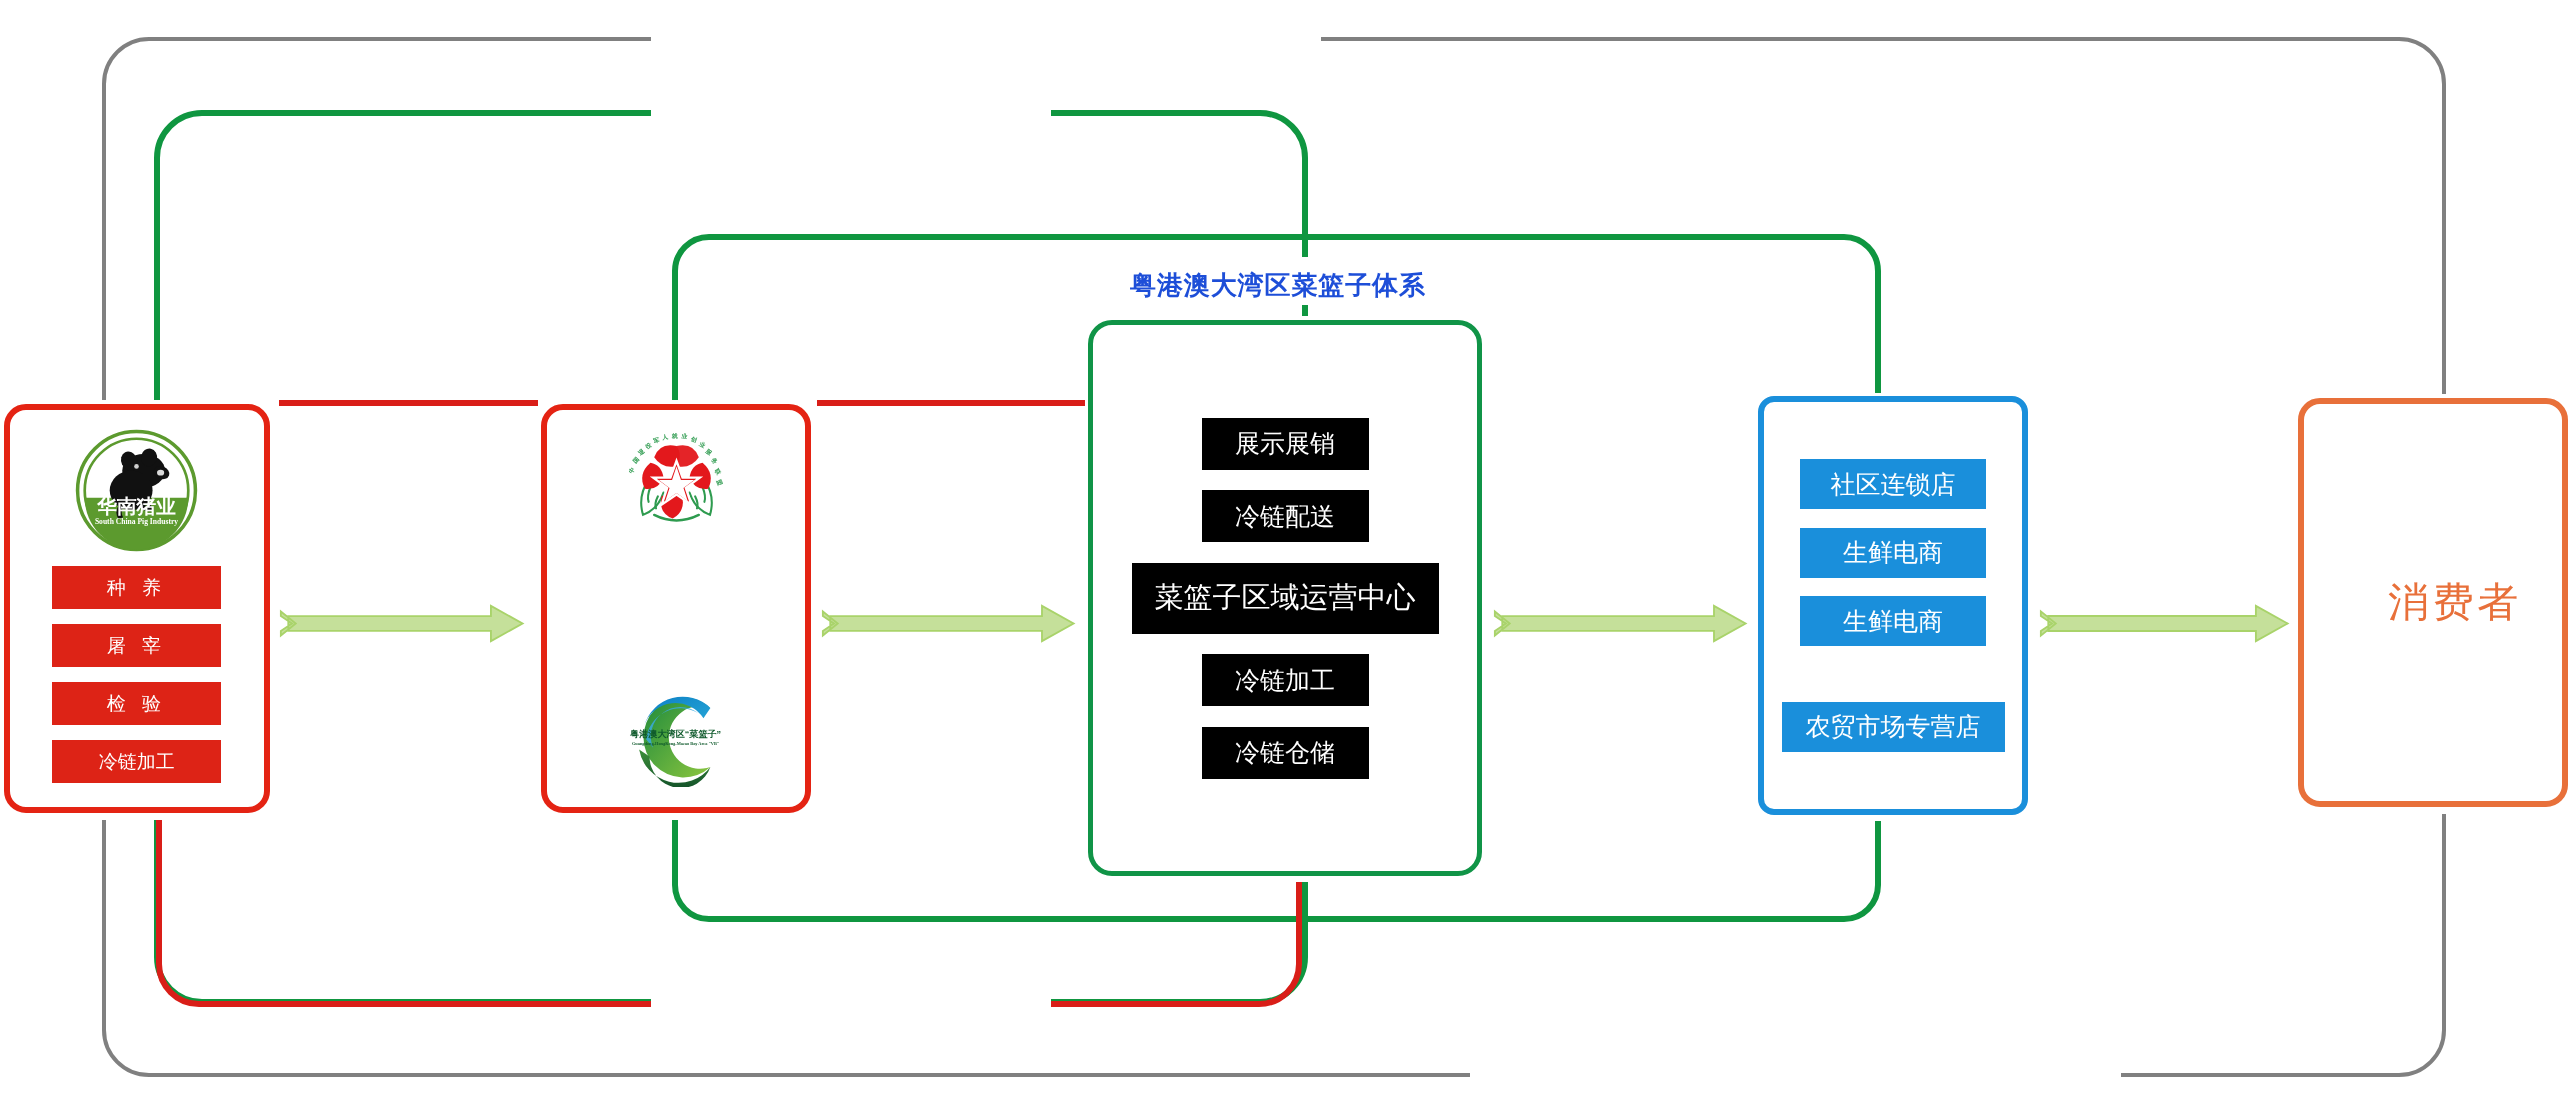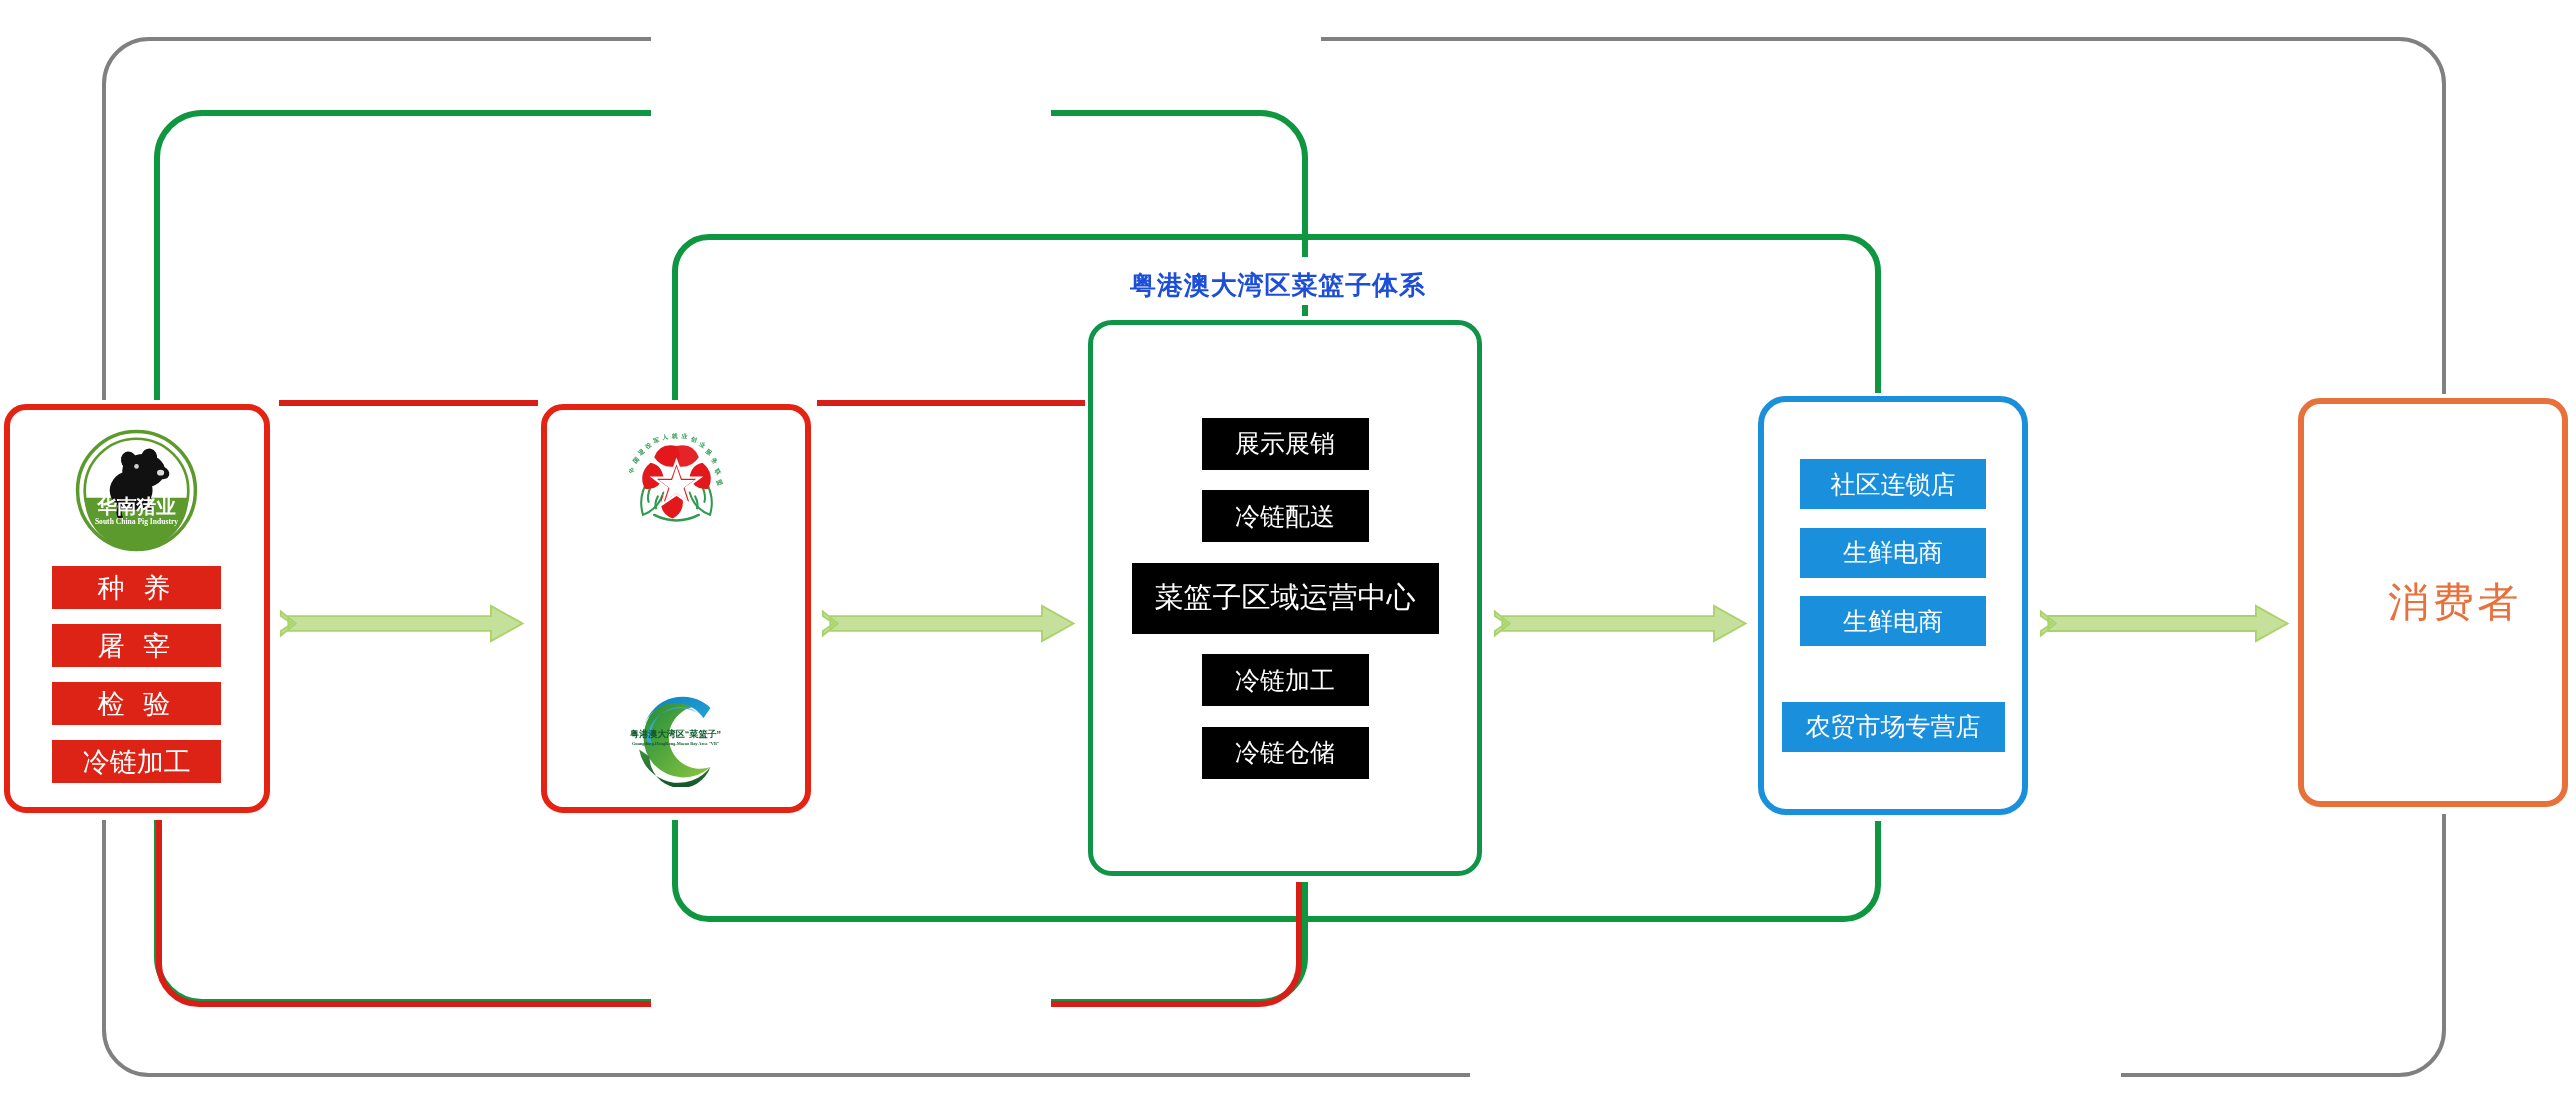--- a/index.html
+++ b/index.html
@@ -102,21 +102,21 @@
     display: flex;
     flex-direction: column;
     align-items: center;
   }
   .card-red {
     border: 6.5px solid #e42313;
     border-radius: 22px;
   }
   .card-blue {
     border: 6.5px solid #1a8fdb;
-    border-radius: 28px;
+    border-radius: 16px;
   }
   .card-orange {
     border: 6.5px solid #e8703a;
     border-radius: 22px;
     padding-left: 44px;
   }
 
   
   #card-base {
     left: 3.7px;
@@ -187,21 +187,21 @@
     align-items: center;
     justify-content: center;
     color: #ffffff;
     white-space: nowrap;
     box-sizing: border-box;
   }
   .chip-red {
     background: #dd2316;
     width: 169px;
     height: 43px;
-    font-size: 27px;
+    font-size: 19px;
     margin-bottom: 15px;
     letter-spacing: 5.6px;
   }
   .chip-red.wide {
     letter-spacing: 0px;
   }
   .chip-green {
     background: #000000;
     width: 167px;
     height: 52px;

